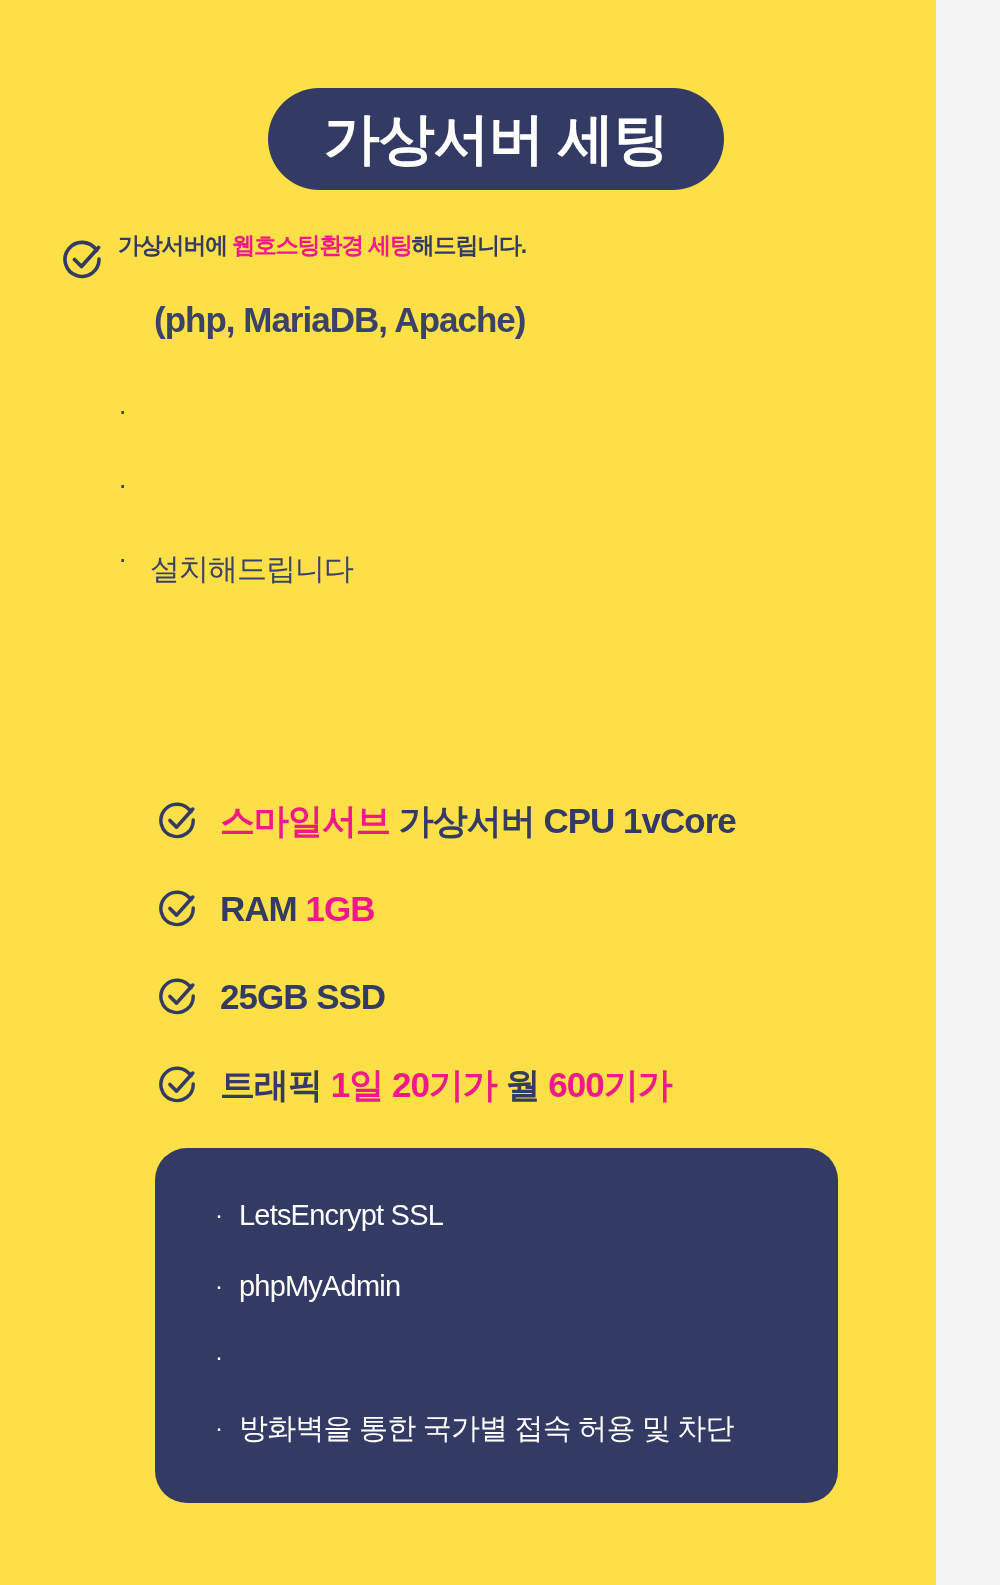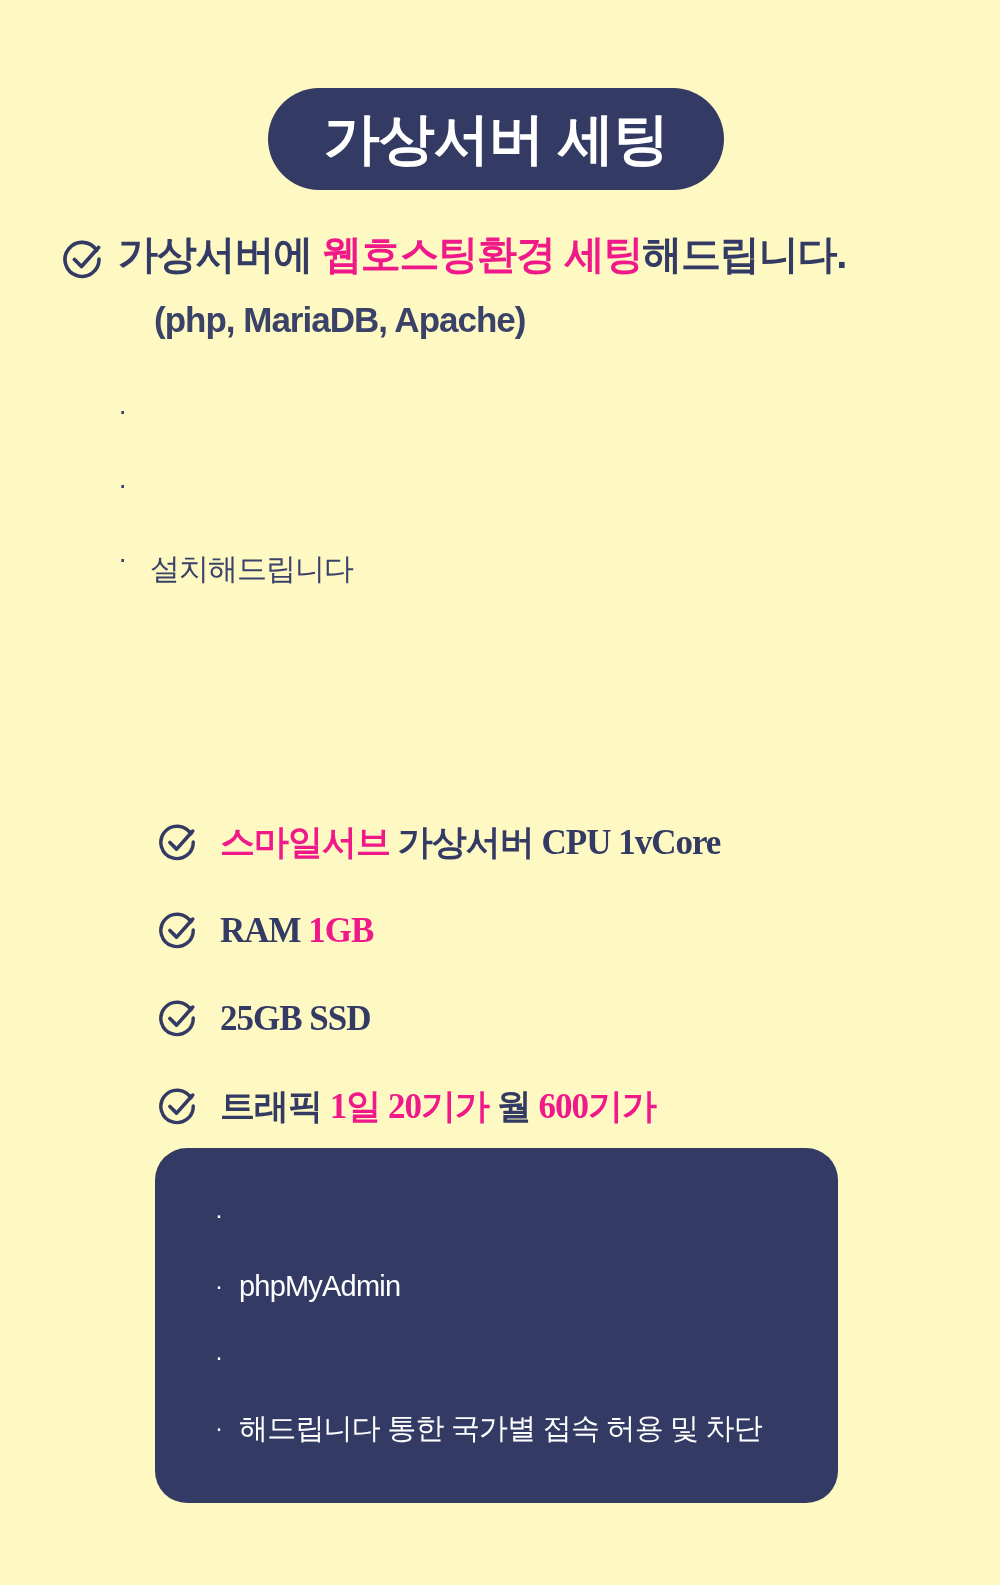--- a/index.html
+++ b/index.html
@@ -10,23 +10,24 @@
     width: 1000px;
     height: 1585px;
     background: #f4f4f5;
     font-family: "Liberation Sans", "DejaVu Sans", sans-serif;
     -webkit-font-smoothing: antialiased;
     overflow: hidden;
   }
 
   .page {
     position: relative;
-    width: 1000px;
+    width: 908px;
     height: 1585px;
-    background: #fef9c3;
+    background: #fde047;
+    padding-left: 28px;
   }
 
   
   .header-pill {
     position: absolute;
     left: 268px;
     top: 88px;
     width: 456px;
     height: 102px;
     background: #333a63;
@@ -58,21 +59,21 @@
     left: 62px;
     top: 234px;
     width: 880px;
   }
   .heading-row {
     display: flex;
     align-items: flex-start;
   }
   .heading-icon { margin-top: 4px; margin-right: 14px; }
   .heading-text {
-    font-size: 40px;
+    font-size: 23px;
     font-weight: 700;
     color: #333a63;
     line-height: 1.0;
     letter-spacing: -1.2px;
     white-space: nowrap;
   }
   .heading-sub {
     margin-top: 22px;
     margin-left: 92px;
     font-size: 35px;
@@ -111,23 +112,22 @@
     color: #3b4268;
     line-height: 38px;
     letter-spacing: -1px;
   }
   .audience-text .l2 { display: block; margin-top: 10px; margin-left: 6px; }
 
   
   .specs {
     position: absolute;
     left: 158px;
-    top: 817px;
+    top: 795px;
     width: 820px;
-    font-family: Liberation Serif, serif;
   }
   .spec-item {
     display: flex;
     align-items: center;
     height: 50px;
     margin-bottom: 38px;
   }
   .spec-item:last-child { margin-bottom: 0; }
   .spec-icon { margin-right: 22px; }
   .spec-text {
@@ -255,31 +255,32 @@
       </span>
       <div class="spec-text"><span>트래픽 </span><span class="pink">1일 20기가</span><span>  월 </span><span class="pink">600기가</span></div>
     </div>
 
   </div>
 
   <div class="dark-card">
 
     <div class="card-item">
       <span class="card-dot">·</span>
+      <span class="card-text">LetsEncrypt SSL</span>
     </div>
 
     <div class="card-item">
       <span class="card-dot">·</span>
       <span class="card-text">phpMyAdmin</span>
     </div>
 
     <div class="card-item">
       <span class="card-dot">·</span>
     </div>
 
     <div class="card-item">
       <span class="card-dot">·</span>
-      <span class="card-text">해드립니다 통한 국가별 접속 허용 및 차단</span>
+      <span class="card-text">방화벽을 통한 국가별 접속 허용 및 차단</span>
     </div>
 
   </div>
 
 </div>
 
 </body></html>

